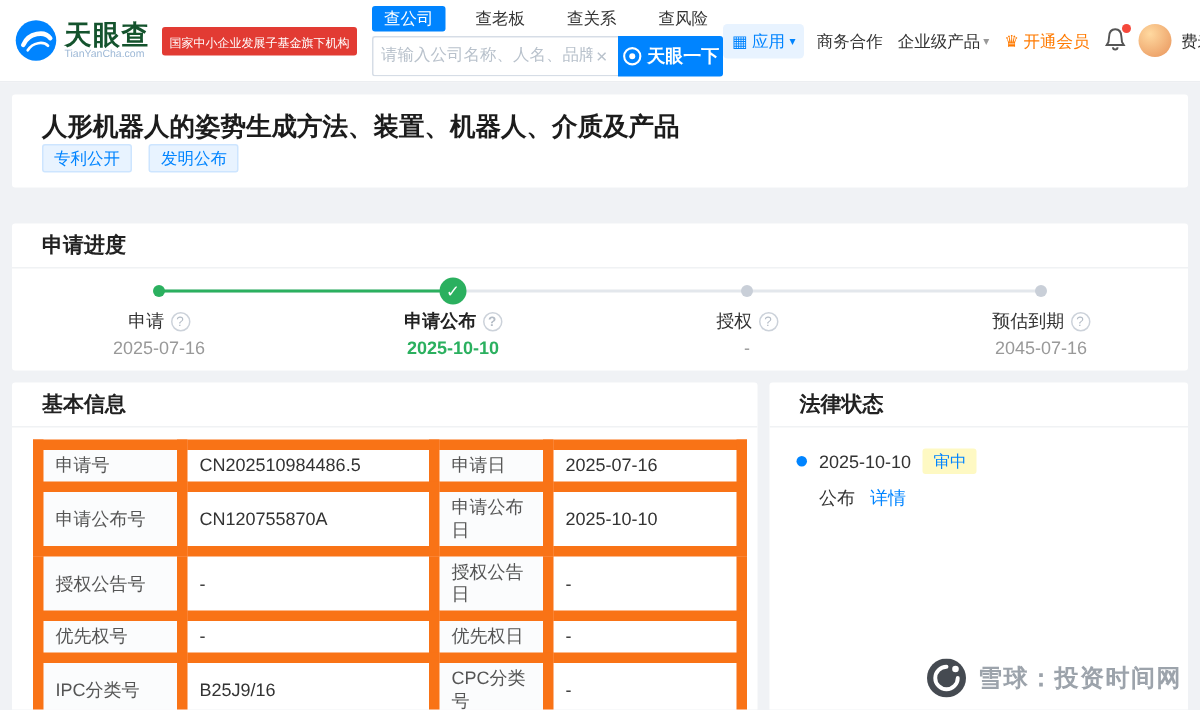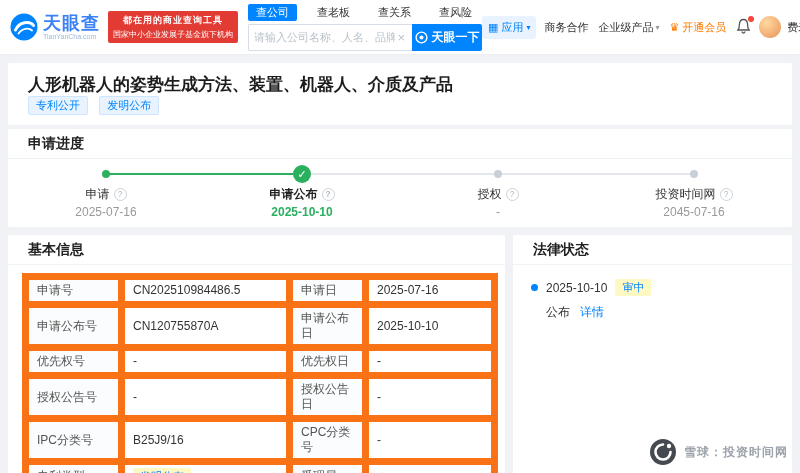--- a/index.html
+++ b/index.html
@@ -7,21 +7,21 @@
   body {
     overflow: hidden; position: relative;
     background: #f0f2f5; color: #333;
     font-family: "Liberation Sans", "DejaVu Sans", sans-serif;
     font-size: 12px;
   }
   
   .topbar { height: 55px; background: #fff; display: flex; align-items: center;
             padding: 0 12px 0 10px; border-bottom: 1px solid #eceef1; white-space: nowrap; }
   .logo { display: flex; align-items: center; gap: 5px; cursor: pointer; flex: none; }
-  .logo-name { font-size: 18px; font-weight: bold; color: #3b82f6; line-height: 19px; letter-spacing: 1px; }
+  .logo-name { font-size: 18px; font-weight: bold; color: #14532d; line-height: 19px; letter-spacing: 1px; }
   .logo-sub { font-size: 7px; color: #9db8d6; }
   .ribbon { background: #e23b33; color: #fff; text-align: center; padding: 3px 5px;
             margin-left: 8px; border-radius: 2px; flex: none; }
   .ribbon-l1 { font-size: 9px; font-weight: bold; letter-spacing: 1px; }
   .ribbon-l2 { font-size: 8px; margin-top: 2px; }
   .search-area { margin-left: 10px; flex: none; }
   .search-tabs { display: flex; align-items: flex-end; gap: 12px; margin-bottom: 3px; }
   .stab { font-size: 11px; padding: 1px 8px; cursor: pointer; color: #333; }
   .stab.active { background: #0084ff; color: #fff; border-radius: 2px; }
   .search-box { display: flex; align-items: stretch; height: 27px; }
@@ -48,21 +48,21 @@
   
   .main { padding: 8px; }
   .card { background: #fff; border-radius: 2px; }
   .title-card { padding: 12px 20px 10px; }
   .page-title { font-size: 17px; line-height: 20px; font-weight: bold; color: #1c1c1c; margin-bottom: 1px; }
   .tag { display: inline-block; background: #e8f3ff; color: #0084ff; border: 1px solid #cde5ff;
          font-size: 11px; padding: 1px 7px; border-radius: 2px; margin-right: 8px; }
   .card-header { font-size: 14px; line-height: 17px; font-weight: bold; color: #222;
                  padding: 6px 20px; border-bottom: 1px solid #f0f2f4; }
   
-  .progress-card { margin-top: 4px; }
+  .progress-card { margin-top: 24px; }
   .tl-wrap { position: relative; padding: 6px 0 8px; }
   .tl-line { position: absolute; top: 14px; left: 12.5%; width: 75%; height: 2px; background: #e3e7ec; }
   .tl-line-done { position: absolute; top: 14px; left: 12.5%; width: 25%; height: 2px; background: #2bb05f; }
   .tl-steps { display: flex; position: relative; }
   .step { flex: 1; display: flex; flex-direction: column; align-items: center; }
   .dot-row { height: 18px; display: flex; align-items: center; justify-content: center; }
   .dot { width: 8px; height: 8px; border-radius: 50%; background: #c9cfd8; }
   .dot.done { background: #2bb05f; }
   .dot-check { width: 18px; height: 18px; border-radius: 50%; background: #2bb05f; color: #fff;
                font-size: 11px; font-weight: bold; display: flex; align-items: center; justify-content: center; }
@@ -83,40 +83,39 @@
   .badge { display: inline-block; background: #fef9c3; color: #0084ff; font-size: 11px;
            padding: 1px 7px; border-radius: 2px; }
   .link { color: #0084ff; cursor: pointer; text-decoration: none; }
   .legal-card { flex: 1; overflow: hidden; }
   .legal-body { padding: 14px 18px; }
   .legal-item { display: flex; align-items: center; gap: 8px; }
   .blue-dot { width: 7px; height: 7px; border-radius: 50%; background: #0084ff; flex: none; }
   .legal-line2 { margin-top: 8px; padding-left: 15px; display: flex; gap: 10px; font-family: Liberation Mono, monospace; }
   
   .watermark { position: absolute; right: 12px; bottom: 8px; display: flex; align-items: center; gap: 8px; }
-  .wm-text { font-size: 12px; font-weight: bold; color: #9ca3ab; letter-spacing: 1px; }
+  .wm-text { font-size: 16px; font-weight: bold; color: #9ca3ab; letter-spacing: 1px; }
 </style>
 </head>
 <body>
 
 <header class="topbar">
   <div class="logo">
     <svg width="28" height="28" viewBox="0 0 28 28">
       <circle cx="14" cy="14" r="13.5" fill="#0084ff"></circle>
       <path d="M5.5 17 C9 8.5 20 7.5 23.5 12.5" stroke="#fff" stroke-width="3" fill="none" stroke-linecap="round"></path>
       <path d="M8.5 20.5 C12 15 19 14.5 22 17.5" stroke="#fff" stroke-width="1.8" fill="none" stroke-linecap="round"></path>
     </svg>
     <div>
       <div class="logo-name">天眼查</div>
       <div class="logo-sub">TianYanCha.com</div>
     </div>
   </div>
 
   <div class="ribbon">
-    <div class="ribbon-l1">都在用的商业查询工具</div>
     <div class="ribbon-l2">国家中小企业发展子基金旗下机构</div>
   </div>
 
   <div class="search-area">
     <div class="search-tabs">
       <span class="stab active">查公司</span>
       <span class="stab">查老板</span>
       <span class="stab">查关系</span>
       <span class="stab">查风险</span>
     </div>
@@ -211,21 +210,21 @@
             <span>授权</span>
             <span class="help">?</span>
           </div>
           <div class="step-date">-</div>
         </div>
         <div class="step">
           <div class="dot-row">
               <span class="dot"></span>
             </div>
           <div class="step-label">
-            <span>投资时间网</span>
+            <span>预估到期</span>
             <span class="help">?</span>
           </div>
           <div class="step-date">2045-07-16</div>
         </div>
       </div>
     </div>
   </section>
 
   <div class="bottom-row">
 
@@ -245,29 +244,29 @@
             <td class="lbl">申请日</td>
             <td>2025-07-16</td>
           </tr>
           <tr>
             <td class="lbl">申请公布号</td>
             <td>CN120755870A</td>
             <td class="lbl">申请公布日</td>
             <td>2025-10-10</td>
           </tr>
           <tr>
+            <td class="lbl">授权公告号</td>
+            <td>-</td>
+            <td class="lbl">授权公告日</td>
+            <td>-</td>
+          </tr>
+          <tr>
             <td class="lbl">优先权号</td>
             <td>-</td>
             <td class="lbl">优先权日</td>
-            <td>-</td>
-          </tr>
-          <tr>
-            <td class="lbl">授权公告号</td>
-            <td>-</td>
-            <td class="lbl">授权公告日</td>
             <td>-</td>
           </tr>
           <tr>
             <td class="lbl">IPC分类号</td>
             <td>B25J9/16</td>
             <td class="lbl">CPC分类号</td>
             <td>-</td>
           </tr>
           <tr>
             <td class="lbl">专利类型</td>

